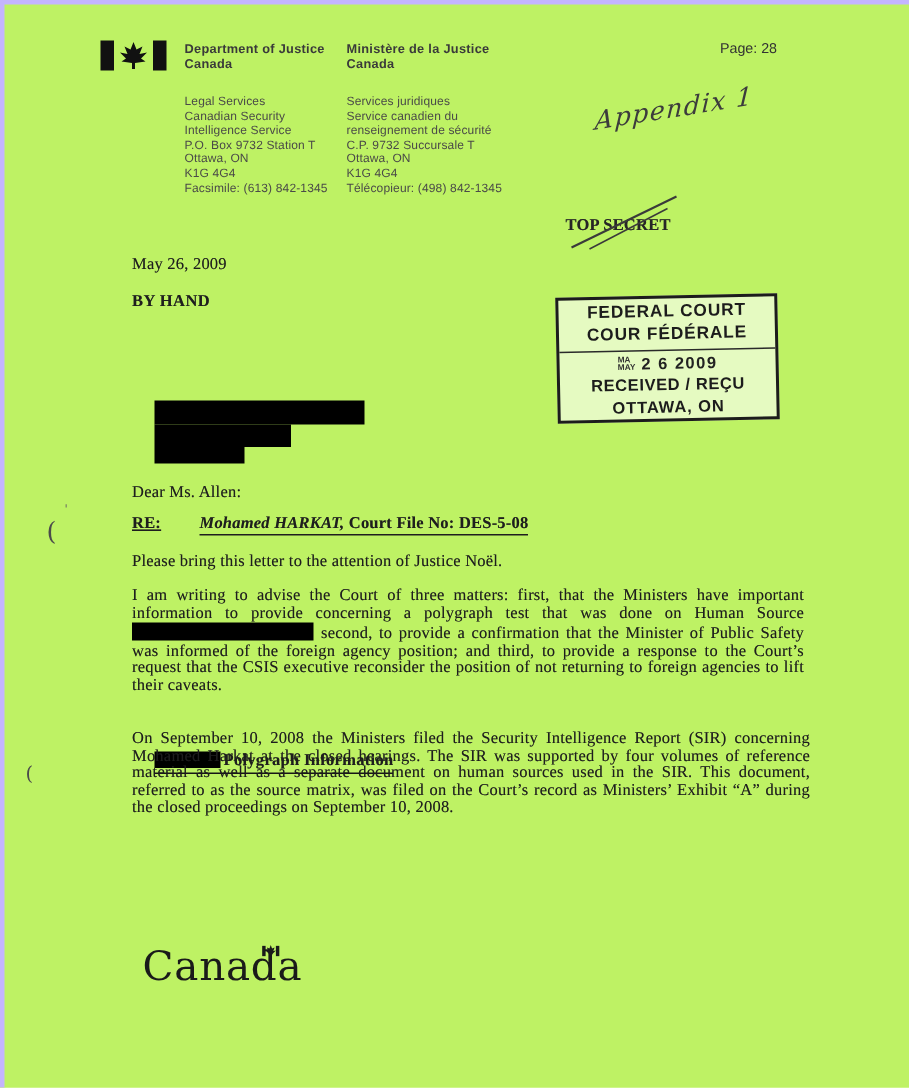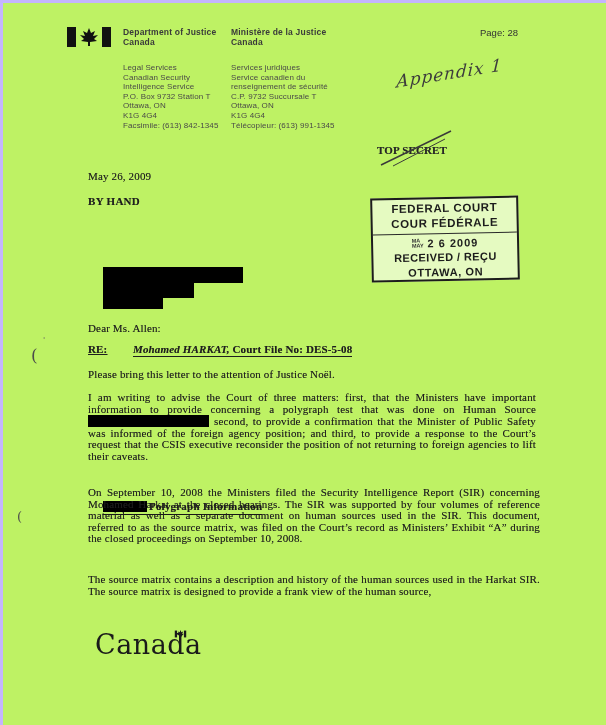--- a/index.html
+++ b/index.html
@@ -155,21 +155,21 @@
 P.O. Box 9732  Station T
 Ottawa, ON
 K1G 4G4
 Facsimile: (613) 842-1345</div>
   <div class="abs addr addr-fr">Services juridiques
 Service canadien du
 renseignement de sécurité
 C.P. 9732  Succursale T
 Ottawa, ON
 K1G 4G4
-Télécopieur: (613) 991-1345</div>
+Télécopieur: (498) 842-1345</div>
 
   <div class="abs handnote">Appendix 1</div>
 
   <div class="abs topsecret serif">TOP SECRET</div>
   <svg class="abs slash" style="left:360px; top:118px;" width="110" height="50">
     <line x1="18" y1="44" x2="88" y2="10" stroke="#3a3a3a" stroke-width="1.4"></line>
     <line x1="30" y1="45" x2="82" y2="18" stroke="#3a3a3a" stroke-width="1"></line>
   </svg>
 
   <div class="abs serif ldate">May 26, 2009</div>
@@ -204,21 +204,20 @@
     <span>I am writing to advise the Court of three matters: first, that the Ministers have important information to provide concerning a polygraph test that was done on Human Source </span><span class="inline-redact"></span><span>second, to provide a confirmation that the Minister of Public Safety was informed of the foreign agency position; and third, to provide a response to the Court’s request that the CSIS executive reconsider the position of not returning to foreign agencies to lift their caveats.</span>
   </div>
 
   <div class="abs serif heading-line">
     <span class="heading-wrap">
       <span class="heading-redact"></span><span class="heading-text">Polygraph Information</span>
     </span>
   </div>
 
   <div class="abs serif para p2">On September 10, 2008 the Ministers filed the Security Intelligence Report (SIR) concerning Mohamed Harkat at the closed hearings.  The SIR was supported by four volumes of reference material as well as a separate document on human sources used in the SIR.  This document, referred to as the source matrix, was filed on the Court’s record as Ministers’ Exhibit “A” during the closed proceedings on September 10, 2008.</div>
-  <div class="abs serif para p3">The source matrix contains a description and history of the human sources used in the Harkat SIR. The source matrix is designed to provide a frank view of the human source,</div>
 
   <div class="abs wordmark">
     <span>Canada</span>
     <svg class="miniflag" width="13" height="8" viewBox="0 0 20 14">
       <rect x="0" y="1" width="4" height="12" fill="#1a1a1a"></rect>
       <rect x="16" y="1" width="4" height="12" fill="#1a1a1a"></rect>
       <path d="M10 0 L11.5 4 L14.5 2.8 L13 7 L16 6.5 L12.5 10 L10 14 L7.5 10 L4 6.5 L7 7 L5.5 2.8 L8.5 4 Z" fill="#1a1a1a"></path>
     </svg>
   </div>
 

